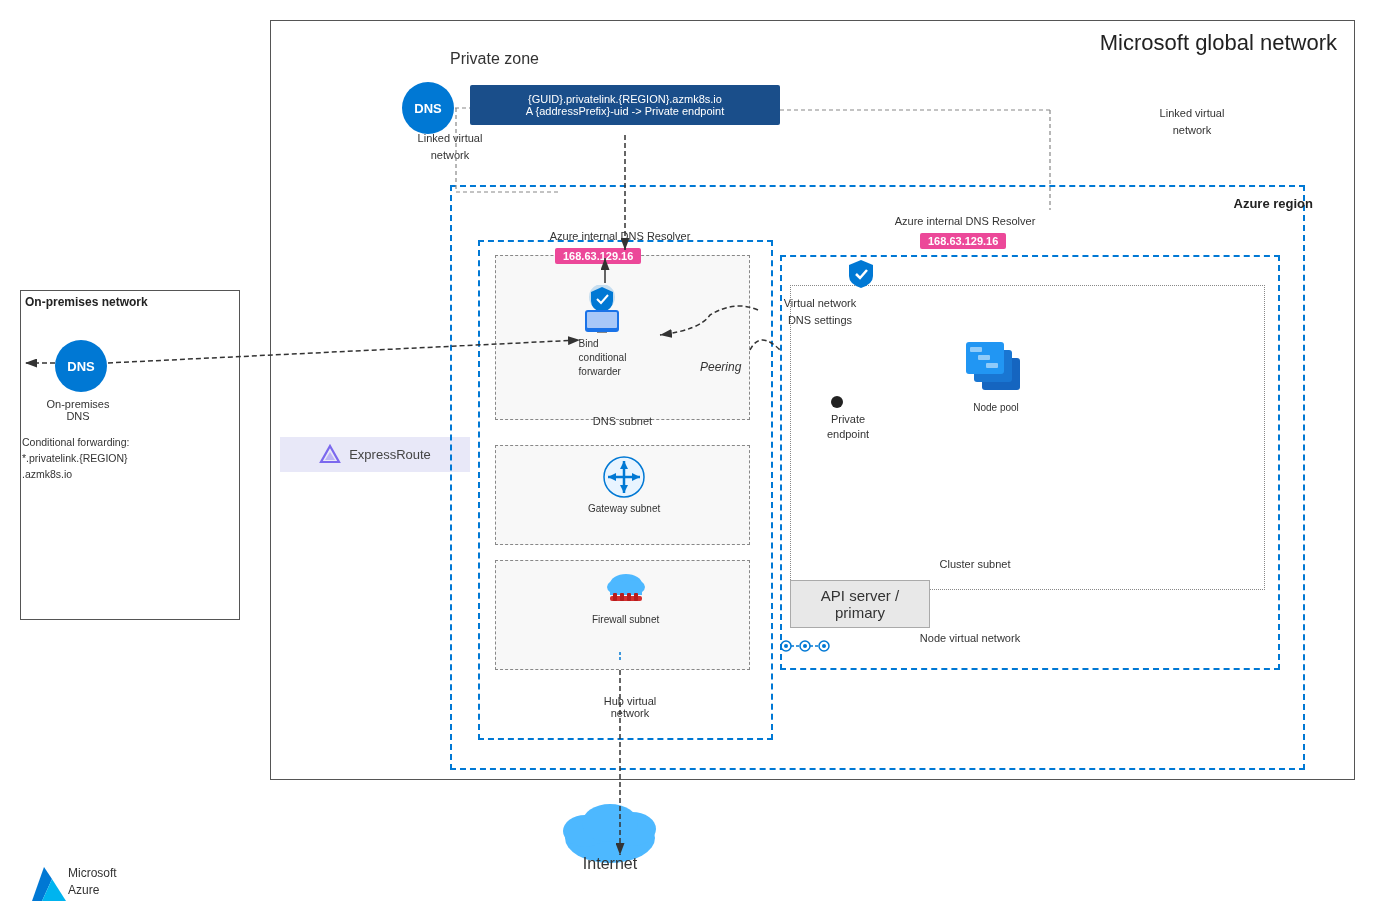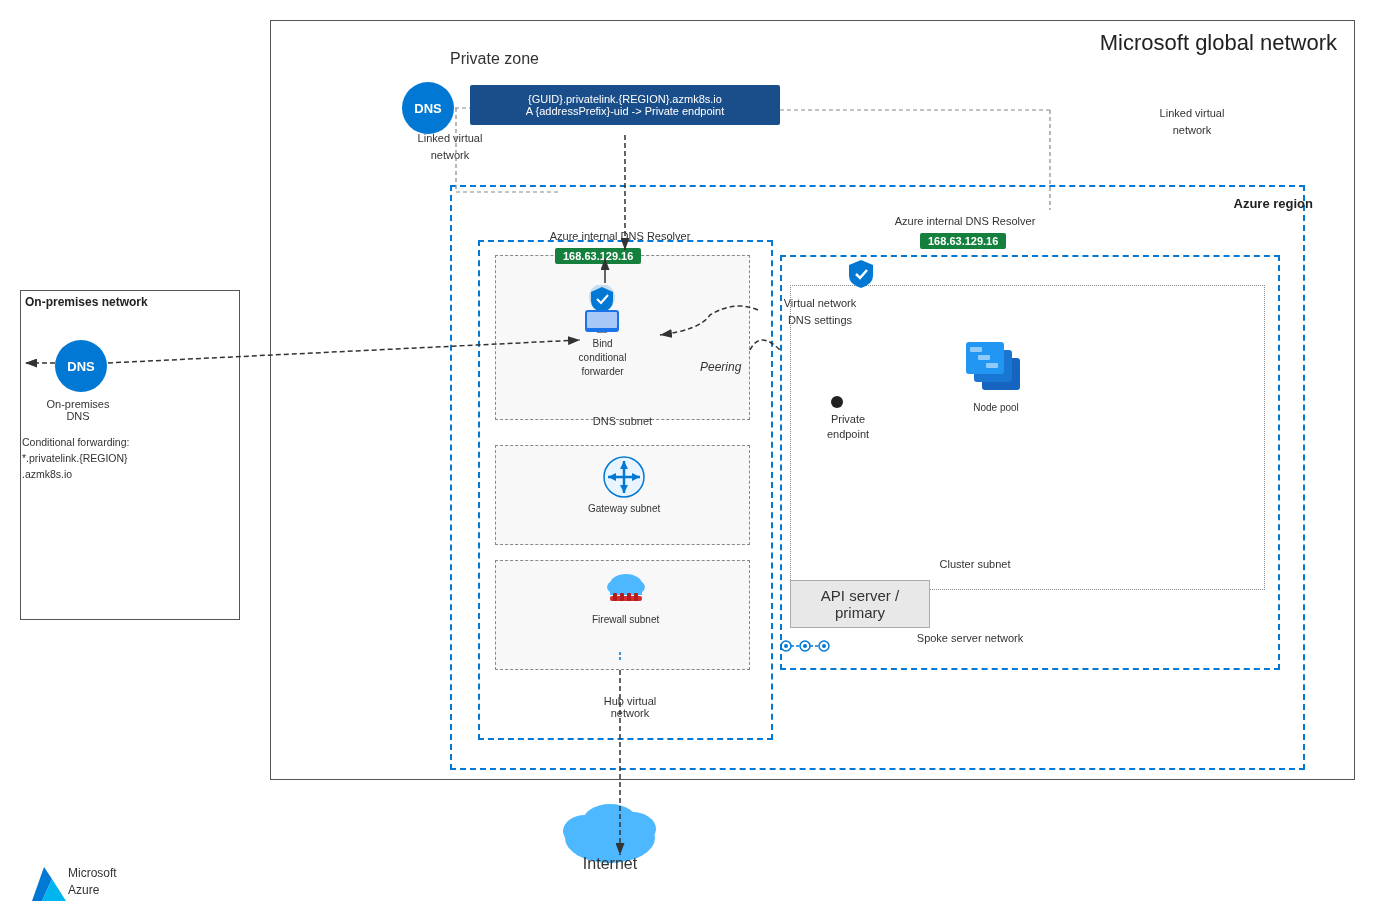--- a/index.html
+++ b/index.html
@@ -166,21 +166,21 @@
       color: #fff;
       padding: 8px 12px;
       font-size: 11px;
       text-align: center;
       border-radius: 2px;
     }
 
     
     .ip-badge {
       display: inline-block;
-      background: #15803d;
+      background: #ec4899;
       color: #fff;
       padding: 2px 8px;
       font-size: 11px;
       border-radius: 2px;
       font-weight: 600;
     }
 
     
     .dns-globe {
       position: absolute;
@@ -298,20 +298,28 @@
     <span style="font-size:13px;font-weight:700;">DNS</span>
   </div>
   <div class="label-text" style="top:398px;left:28px;width:100px;font-size:11px;text-align:center;">
     On-premises<br>DNS
   </div>
 
   <div class="label-text" style="top:435px;left:22px;width:210px;text-align:left;font-size:10.5px;line-height:1.5;">
     Conditional forwarding:<br>*.privatelink.{REGION}<br>.azmk8s.io
   </div>
 
+  <div class="expressroute-area">
+
+    <svg width="22" height="22" viewBox="0 0 22 22">
+      <polygon points="11,2 20,18 2,18" fill="none" stroke="#7B68EE" stroke-width="2.2"></polygon>
+      <polygon points="11,8 16,16 6,16" fill="#7B68EE" opacity="0.4"></polygon>
+    </svg>
+    <span>ExpressRoute</span>
+  </div>
 
   <div class="private-zone-label">Private zone</div>
 
   <div class="dns-globe" style="top:82px;left:402px;">
     <span style="font-size:13px;font-weight:700;">DNS</span>
   </div>
 
   <div class="dns-record-box">
     <div>{GUID}.privatelink.{REGION}.azmk8s.io</div>
     <div>A {addressPrefix}-uid -&gt; Private endpoint</div>
@@ -346,21 +354,21 @@
 
       <ellipse cx="27" cy="12" rx="13" ry="13" fill="#0078d4" opacity="0.2"></ellipse>
       <path d="M27 2 L38 7 L38 16 Q38 24 27 28 Q16 24 16 16 L16 7 Z" fill="#0078d4"></path>
       <path d="M22 14 L26 18 L33 10" stroke="#fff" stroke-width="2" fill="none"></path>
 
       <rect x="10" y="25" width="34" height="22" rx="3" fill="#1a73e8"></rect>
       <rect x="12" y="27" width="30" height="16" rx="1" fill="#a8c8f8"></rect>
       <rect x="22" y="47" width="10" height="3" fill="#888"></rect>
       <rect x="18" y="50" width="18" height="2" fill="#888"></rect>
     </svg>
-    <div style="font-size:10px;text-align:center;color:#333;line-height:1.4;">Bind<br>conditional<br>forwarder</div>
+    <div style="font-size:10px;color:#333;line-height:1.4;">Bind<br>conditional<br>forwarder</div>
   </div>
 
   <div class="label-text" style="top:415px;left:495px;width:255px;">DNS subnet</div>
 
   <div class="label-text" style="top:295px;left:760px;width:120px;line-height:1.5;">
     Virtual network<br>DNS settings
   </div>
 
   <div class="gateway-subnet-box"></div>
 
@@ -390,21 +398,21 @@
       <rect x="8" y="26" width="32" height="5" rx="2" fill="#d32f2f"></rect>
       <rect x="11" y="23" width="4" height="8" rx="1" fill="#b71c1c"></rect>
       <rect x="18" y="23" width="4" height="8" rx="1" fill="#b71c1c"></rect>
       <rect x="25" y="23" width="4" height="8" rx="1" fill="#b71c1c"></rect>
       <rect x="32" y="23" width="4" height="8" rx="1" fill="#b71c1c"></rect>
     </svg>
     <div style="font-size:10px;text-align:center;color:#333;">Firewall subnet</div>
   </div>
 
   <div class="spoke-vnet-box"></div>
-  <div class="label-text" style="top:632px;left:870px;width:200px;">Spoke server network</div>
+  <div class="label-text" style="top:632px;left:870px;width:200px;">Node virtual network</div>
 
   <div style="position:absolute;top:640px;left:780px;display:flex;gap:3px;align-items:center;">
     <svg width="55" height="12" viewBox="0 0 55 12">
       <circle cx="6" cy="6" r="5" fill="none" stroke="#0078d4" stroke-width="1.5"></circle>
       <circle cx="6" cy="6" r="2" fill="#0078d4"></circle>
       <line x1="11" y1="6" x2="20" y2="6" stroke="#0078d4" stroke-width="1.5" stroke-dasharray="3,2"></line>
       <circle cx="25" cy="6" r="5" fill="none" stroke="#0078d4" stroke-width="1.5"></circle>
       <circle cx="25" cy="6" r="2" fill="#0078d4"></circle>
       <line x1="30" y1="6" x2="39" y2="6" stroke="#0078d4" stroke-width="1.5" stroke-dasharray="3,2"></line>
       <circle cx="44" cy="6" r="5" fill="none" stroke="#0078d4" stroke-width="1.5"></circle>

